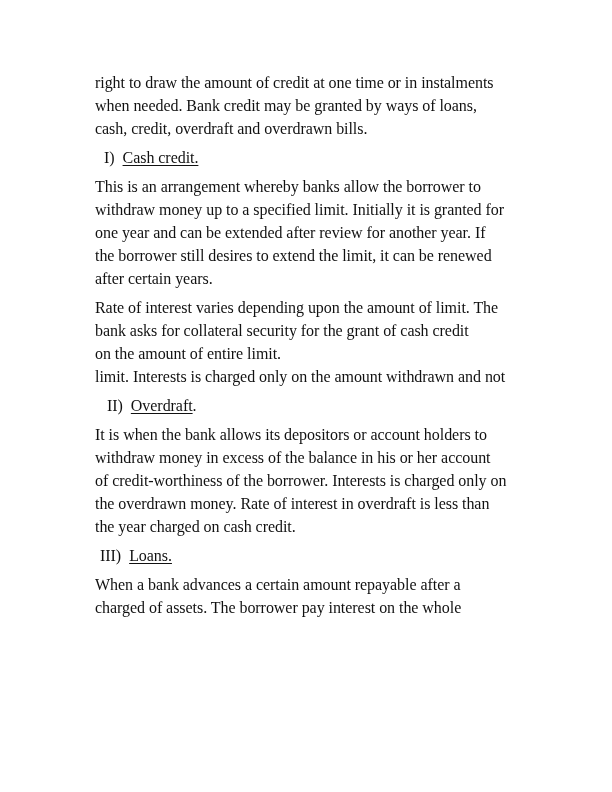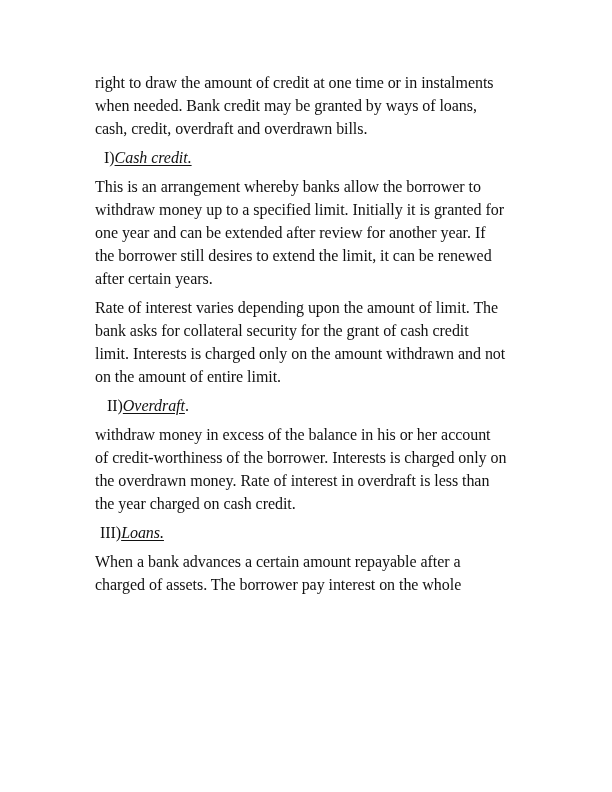--- a/index.html
+++ b/index.html
@@ -30,21 +30,21 @@
     }
     .para { margin-bottom: 6px; }
     .heading {
       margin: 0 0 6px 0;
       line-height: 23px;
     }
     .h1 { padding-left: 32px; }
     .h2 { padding-left: 35px; }
     .h3 { padding-left: 28px; }
     .u { text-underline-offset: 2px; text-decoration-thickness: 1px; }
-    .iu { font-style: italic; text-decoration: underline; text-underline-offset: 2px; text-decoration-thickness: 1px; }
+    .iu { text-decoration: underline; text-underline-offset: 2px; text-decoration-thickness: 1px; padding-left: 8px; }
     .line { display: block; white-space: nowrap; margin-left: 23px; }
   </style>
 </head>
 <body>
 
 <div class="page">
 
   <p class="para">
     <span class="line">right to draw the amount of credit at one time or in instalments</span>
     <span class="line"><span>when needed. Bank credit may be granted by ways of </span><span class="u">loans,</span></span>
@@ -57,27 +57,28 @@
     <span class="line">This is an arrangement whereby banks allow the borrower to</span>
     <span class="line">withdraw money up to a specified limit. Initially it is granted for</span>
     <span class="line">one year and can be extended after review for another year. If</span>
     <span class="line">the borrower still desires to extend the limit, it can be renewed</span>
     <span class="line">after certain years.</span>
   </p>
 
   <p class="para">
     <span class="line">Rate of interest varies depending upon the amount of limit. The</span>
     <span class="line">bank asks for collateral security for the grant of cash credit</span>
+    <span class="line">on the amount of entire limit.</span>
     <span class="line">limit. Interests is charged only on the amount withdrawn and not</span>
-    <span class="line">on the amount of entire limit.</span>
   </p>
 
   <p class="heading h2"><span>II)</span><span class="iu">Overdraft</span><span>.</span></p>
 
   <p class="para">
+    <span class="line">It is when the bank allows its depositors or account holders to</span>
     <span class="line">withdraw money in excess of the balance in his or her account</span>
     <span class="line">of credit-worthiness of the borrower. Interests is charged only on</span>
     <span class="line">the overdrawn money. Rate of interest in overdraft is less than</span>
     <span class="line">the year charged on cash credit.</span>
   </p>
 
   <p class="heading h3"><span>III)</span><span class="iu">Loans.</span><span></span></p>
 
   <p class="para">
     <span class="line">When a bank advances a certain amount repayable after a</span>

